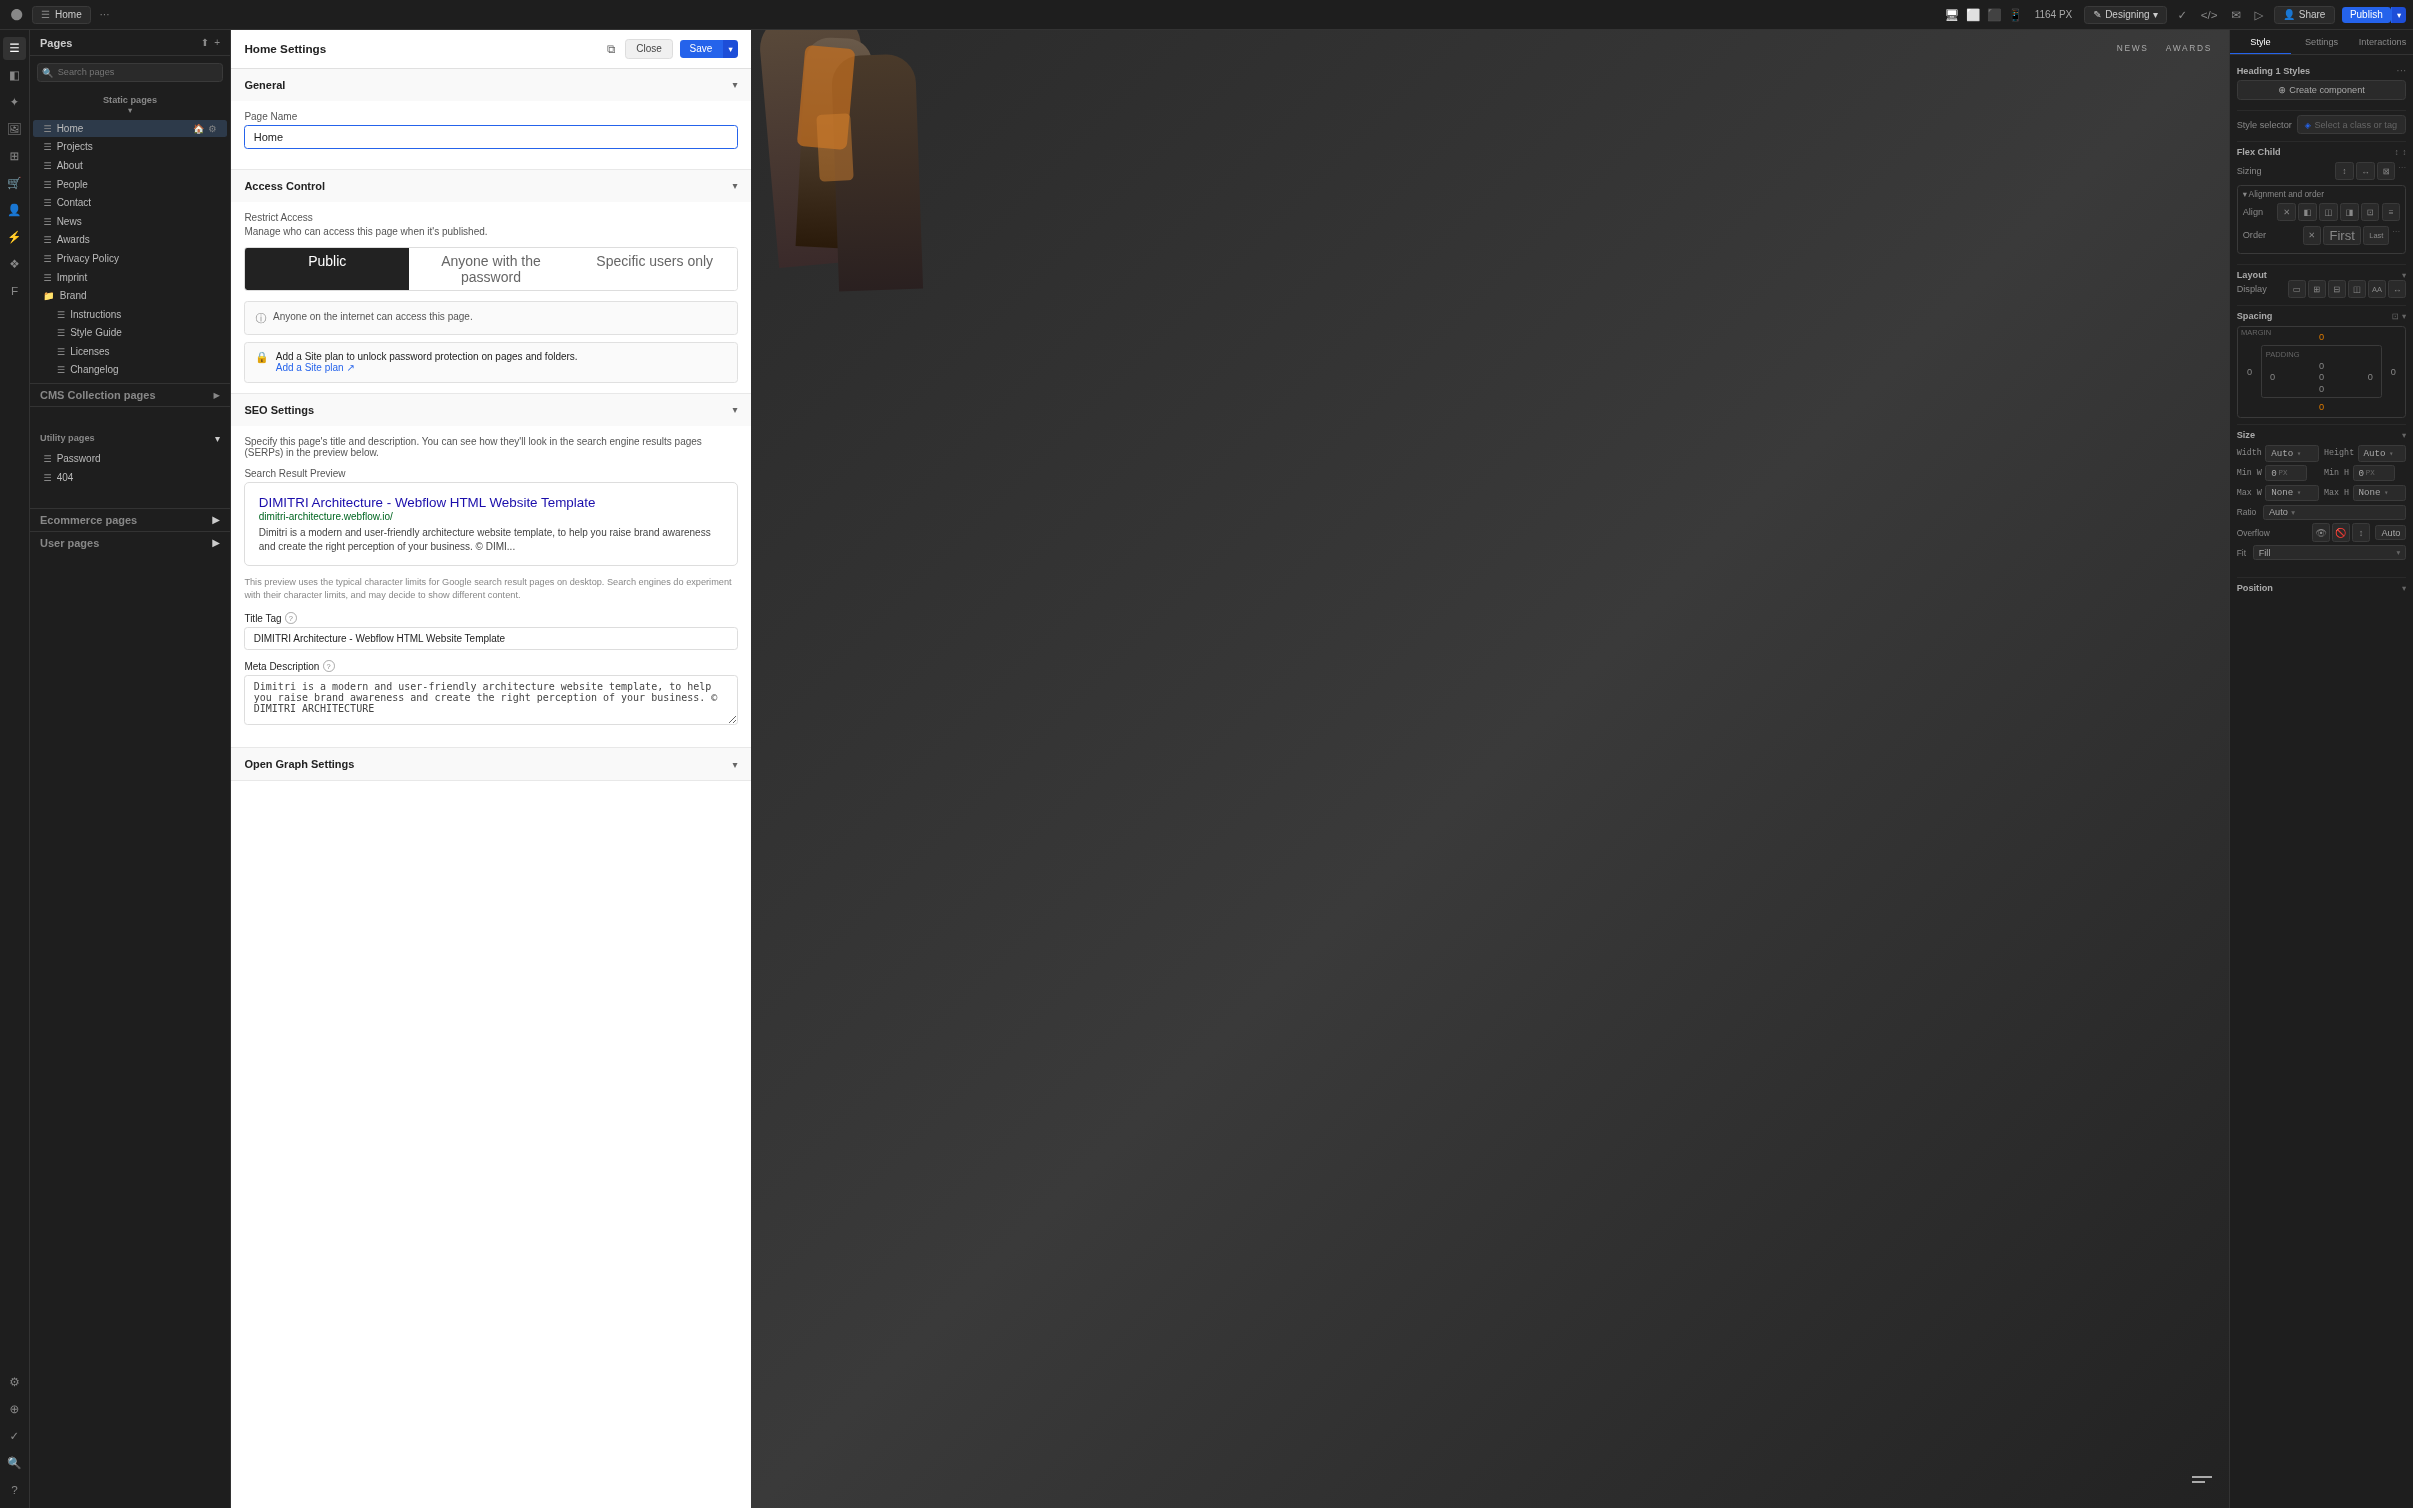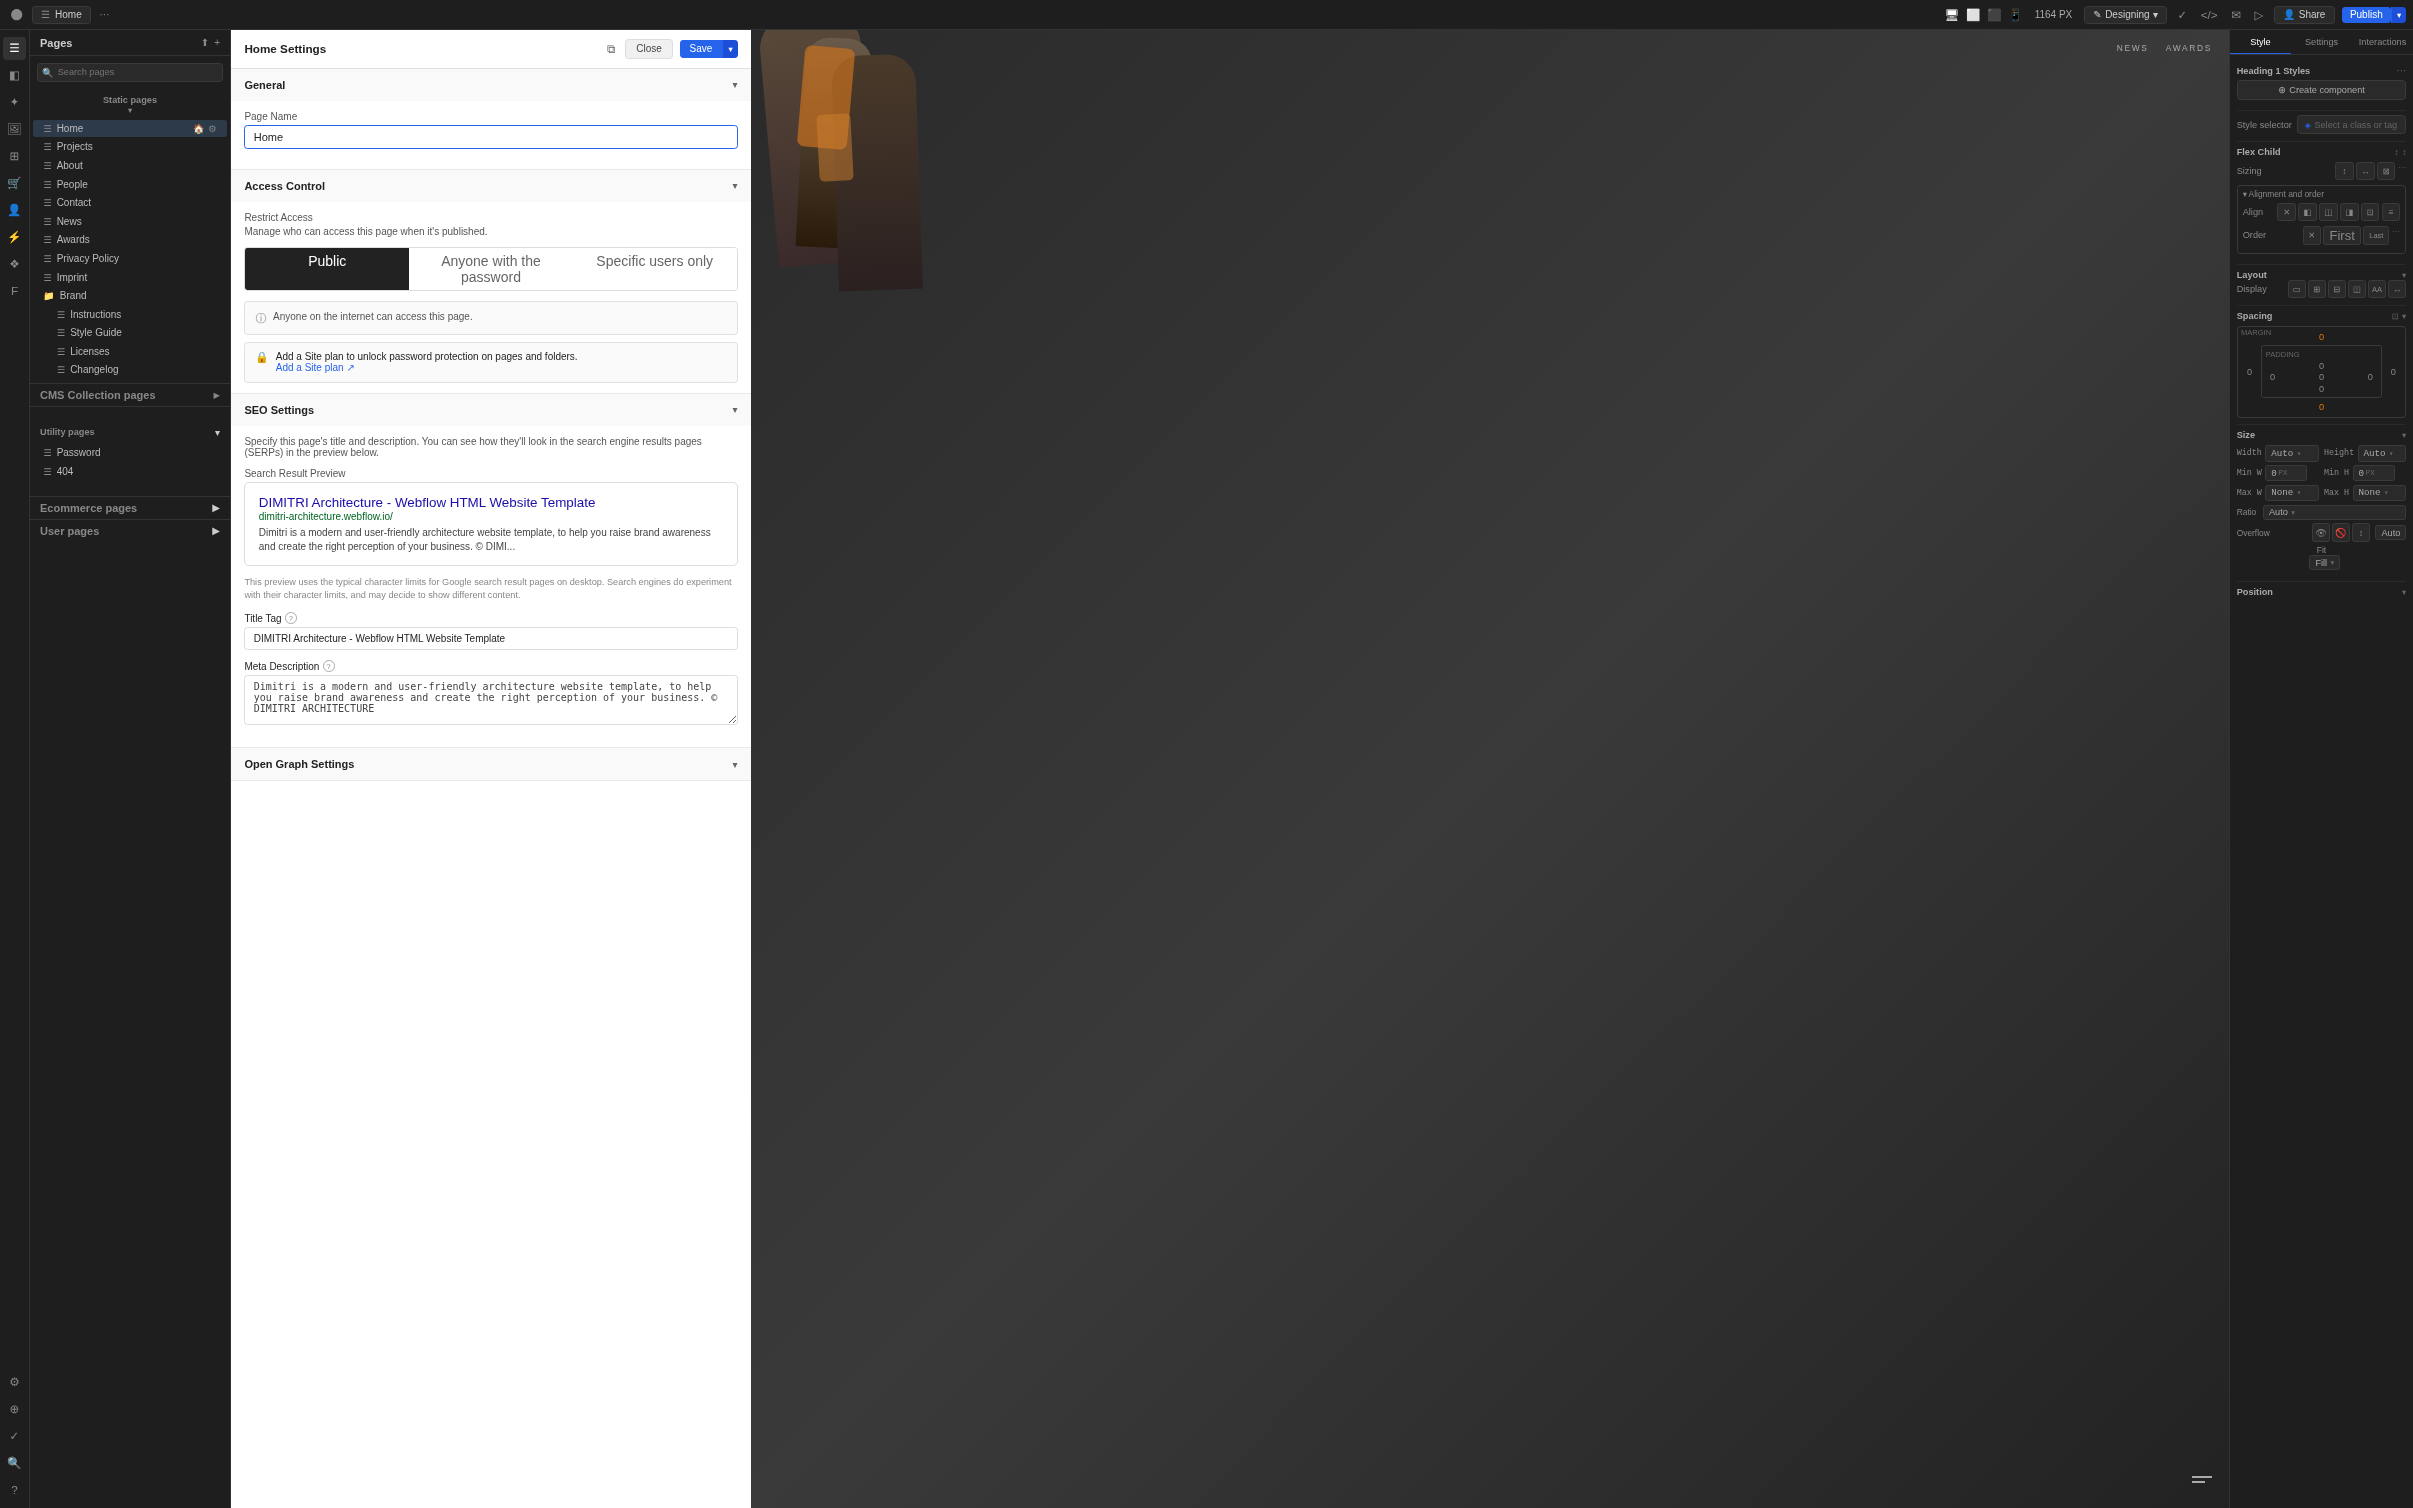--- a/index.html
+++ b/index.html
@@ -52,21 +52,21 @@
     .page-item .page-actions { display: none; gap: 3.4px; color: #888; font-size: 9.2px; }
     .page-item:hover .page-actions, .page-item.active .page-actions { display: flex; }
     .page-item.sub { padding-left: 23.5px; }
     .folder-item { display: flex; align-items: center; padding: 3.4px 10px; cursor: pointer; margin: 0.8px 3.4px; border-radius: 2.5px; }
     .folder-item .folder-icon { color: #888; margin-right: 5px; font-size: 9.2px; }
     .folder-item .folder-name { font-size: 10px; color: #bbb; }
     .cms-section { border-top: 0.8px solid #333; }
     .cms-header { display: flex; align-items: center; justify-content: space-between; padding: 5px 10px; cursor: pointer; }
     .cms-title { font-size: 11px; font-weight: 600; color: #888; }
     .cms-arrow { color: #888; font-size: 8.4px; }
-    .utility-section { border-top: 0.8px solid #333; padding: 15px 0; }
+    .utility-section { border-top: 0.8px solid #333; padding: 21px 0; }
     .utility-header { display: flex; align-items: center; justify-content: space-between; padding: 5px 10px; cursor: pointer; }
     .utility-title { font-size: 9.2px; font-weight: 600; color: #888; }
 
     
     .settings-panel { width: 520px; background: #fff; color: #222; display: flex; flex-direction: column; overflow: hidden; flex-shrink: 0; }
     .settings-header { display: flex; align-items: center; justify-content: space-between; padding: 8.4px 13.4px; border-bottom: 0.8px solid #e0e0e0; background: #fff; flex-shrink: 0; }
     .settings-title { font-size: 11.7px; font-weight: 600; color: #222; }
     .settings-header-actions { display: flex; gap: 6.7px; align-items: center; }
     .btn-close { background: #f0f0f0; border: 0.8px solid #ddd; border-radius: 3.4px; padding: 3.4px 10px; font-size: 10px; cursor: pointer; color: #444; }
     .btn-save { background: #2563eb; border: none; border-radius: 3.4px 0 0 3.4px; padding: 3.4px 10px; font-size: 10px; color: #fff; cursor: pointer; }
@@ -184,21 +184,21 @@
 
     .ratio-row { display: flex; align-items: center; justify-content: space-between; margin-bottom: 3.4px; }
     .ratio-label { font-size: 8.4px; color: #888; }
     .ratio-input { background: #2a2a2a; border: 0.8px solid #3a3a3a; border-radius: 2.5px; padding: 1.7px 5px; font-size: 9.2px; color: #aaa; flex: 1; margin-left: 6.7px; }
 
     .overflow-row { display: flex; align-items: center; justify-content: space-between; margin-bottom: 3.4px; }
     .overflow-label { font-size: 8.4px; color: #888; }
     .overflow-btn { width: 18.4px; height: 18.4px; display: flex; align-items: center; justify-content: center; background: #2a2a2a; border: 0.8px solid #3a3a3a; border-radius: 2.5px; color: #888; font-size: 9.2px; cursor: pointer; }
     .overflow-auto { background: #2a2a2a; border: 0.8px solid #3a3a3a; border-radius: 2.5px; padding: 1.7px 5px; font-size: 9.2px; color: #aaa; margin-left: 3.4px; }
 
-    .fit-row { display: flex; align-items: center; justify-content: space-between; margin-bottom: 11px; flex-direction: column; }
+    .fit-row { display: flex; align-items: center; justify-content: space-between; margin-bottom: 17px; }
     .fit-label { font-size: 8.4px; color: #888; }
     .fit-input { background: #2a2a2a; border: 0.8px solid #3a3a3a; border-radius: 2.5px; padding: 1.7px 5px; font-size: 9.2px; color: #aaa; flex: 1; margin-left: 6.7px; display: flex; align-items: center; justify-content: space-between; }
 
     .position-section { margin-bottom: 6.7px; }
     .position-header { display: flex; align-items: center; justify-content: space-between; }
     .position-title { font-size: 9.2px; color: #aaa; font-weight: 600; }
 
     .divider { height: 0.8px; background: #2a2a2a; margin: 5px 0; }
 
     ::-webkit-scrollbar { width: 3.4px; }

